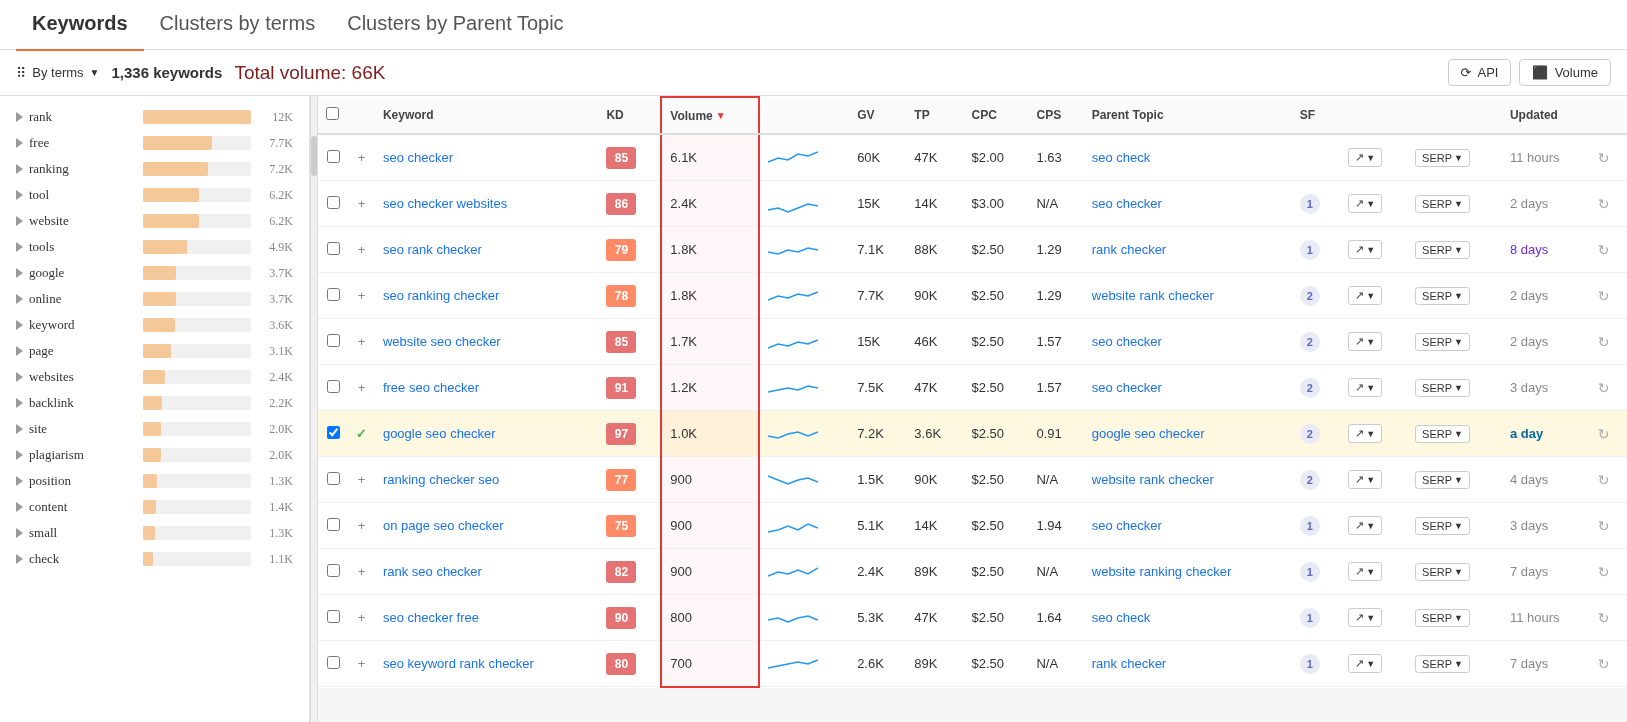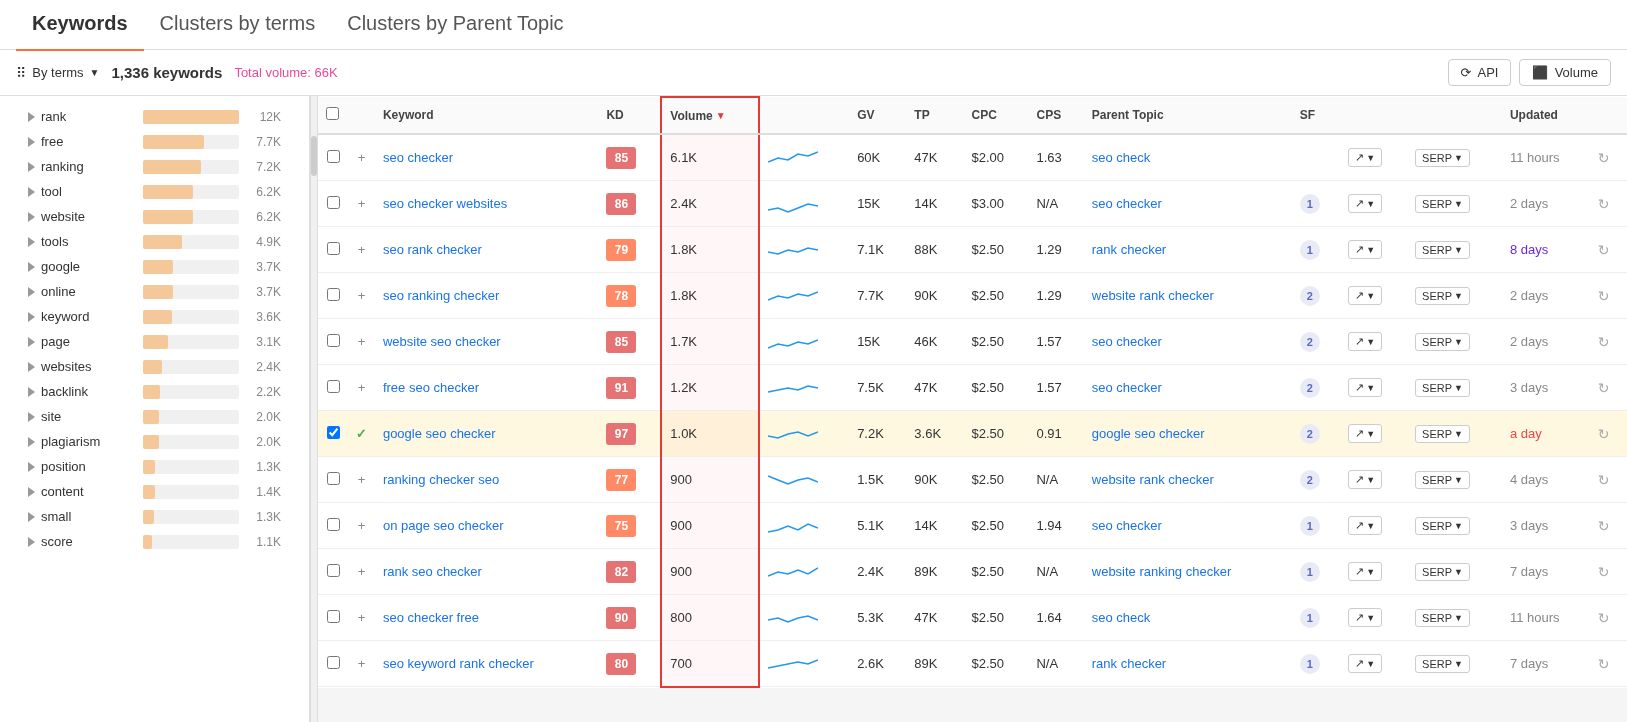--- a/index.html
+++ b/index.html
@@ -40,42 +40,43 @@
       height: 46px;
     }
     .toolbar-left { display: flex; align-items: center; gap: 12px; }
     .toolbar-right { display: flex; align-items: center; gap: 8px; }
     .by-terms-btn {
       display: flex; align-items: center; gap: 6px;
       border: none; background: none; cursor: pointer;
       font-size: 13px; color: #333; font-weight: 500;
     }
     .keywords-count { font-size: 15px; font-weight: 700; color: #333; }
-    .total-volume { font-size: 13px; color: #ec4899; }
+    .total-volume { font-size: 19px; color: #7f1d1d; }
     .btn-outline {
       display: flex; align-items: center; gap: 6px;
       border: 1px solid #ccc; background: #fff; cursor: pointer;
       padding: 5px 12px; border-radius: 4px; font-size: 13px; color: #333;
     }
 
     
     .main-layout {
       display: flex;
       height: calc(722px - 96px);
       overflow: hidden;
     }
 
     
     .sidebar {
       width: 310px;
       min-width: 310px;
       background: #fff;
       border-right: 1px solid #ddd;
       overflow-y: auto;
-      padding: 8px 16px;
+      padding: 8px 4px;
+      font-family: Liberation Serif, serif;
     }
     .sidebar-item {
       display: flex;
       align-items: center;
       padding: 5px 12px;
       cursor: pointer;
       gap: 6px;
     }
     .sidebar-item-triangle {
       width: 0; height: 0;
@@ -418,21 +419,21 @@
       <div class="sidebar-item">
     <div class="sidebar-item-triangle"></div>
     <span class="sidebar-item-label">small</span>
     <div class="sidebar-bar-container">
       <div class="sidebar-bar" style="width:11%"></div>
     </div>
     <span class="sidebar-count">1.3K</span>
   </div>
       <div class="sidebar-item">
     <div class="sidebar-item-triangle"></div>
-    <span class="sidebar-item-label">score</span>
+    <span class="sidebar-item-label">check</span>
     <div class="sidebar-bar-container">
       <div class="sidebar-bar" style="width:9%"></div>
     </div>
     <span class="sidebar-count">1.1K</span>
   </div>
     </div>
 
   <div class="scroll-divider">
     <div class="scroll-thumb"></div>
   </div>
@@ -720,21 +721,21 @@
     <td>
       <a class="parent-topic-link">google seo checker</a>
     </td>
     <td><span class="sf-badge">2</span></td>
     <td>
       <span class="trend-btn">↗ <span style="font-size:9px;">▼</span></span>
     </td>
     <td>
       <span class="serp-dropdown">SERP <span style="font-size:9px;">▼</span></span>
     </td>
-    <td style="color:#ef4444;">a day</td>
+    <td style="color:#0369a1;font-weight:bold;">a day</td>
     <td>
       <span class="refresh-icon">↻</span>
     </td>
   </tr>
           <tr>
     <td class="checkbox-cell">
       <input type="checkbox" style="">
     </td>
     <td class="expand-cell">
       <span style="color:#888;">+</span>

